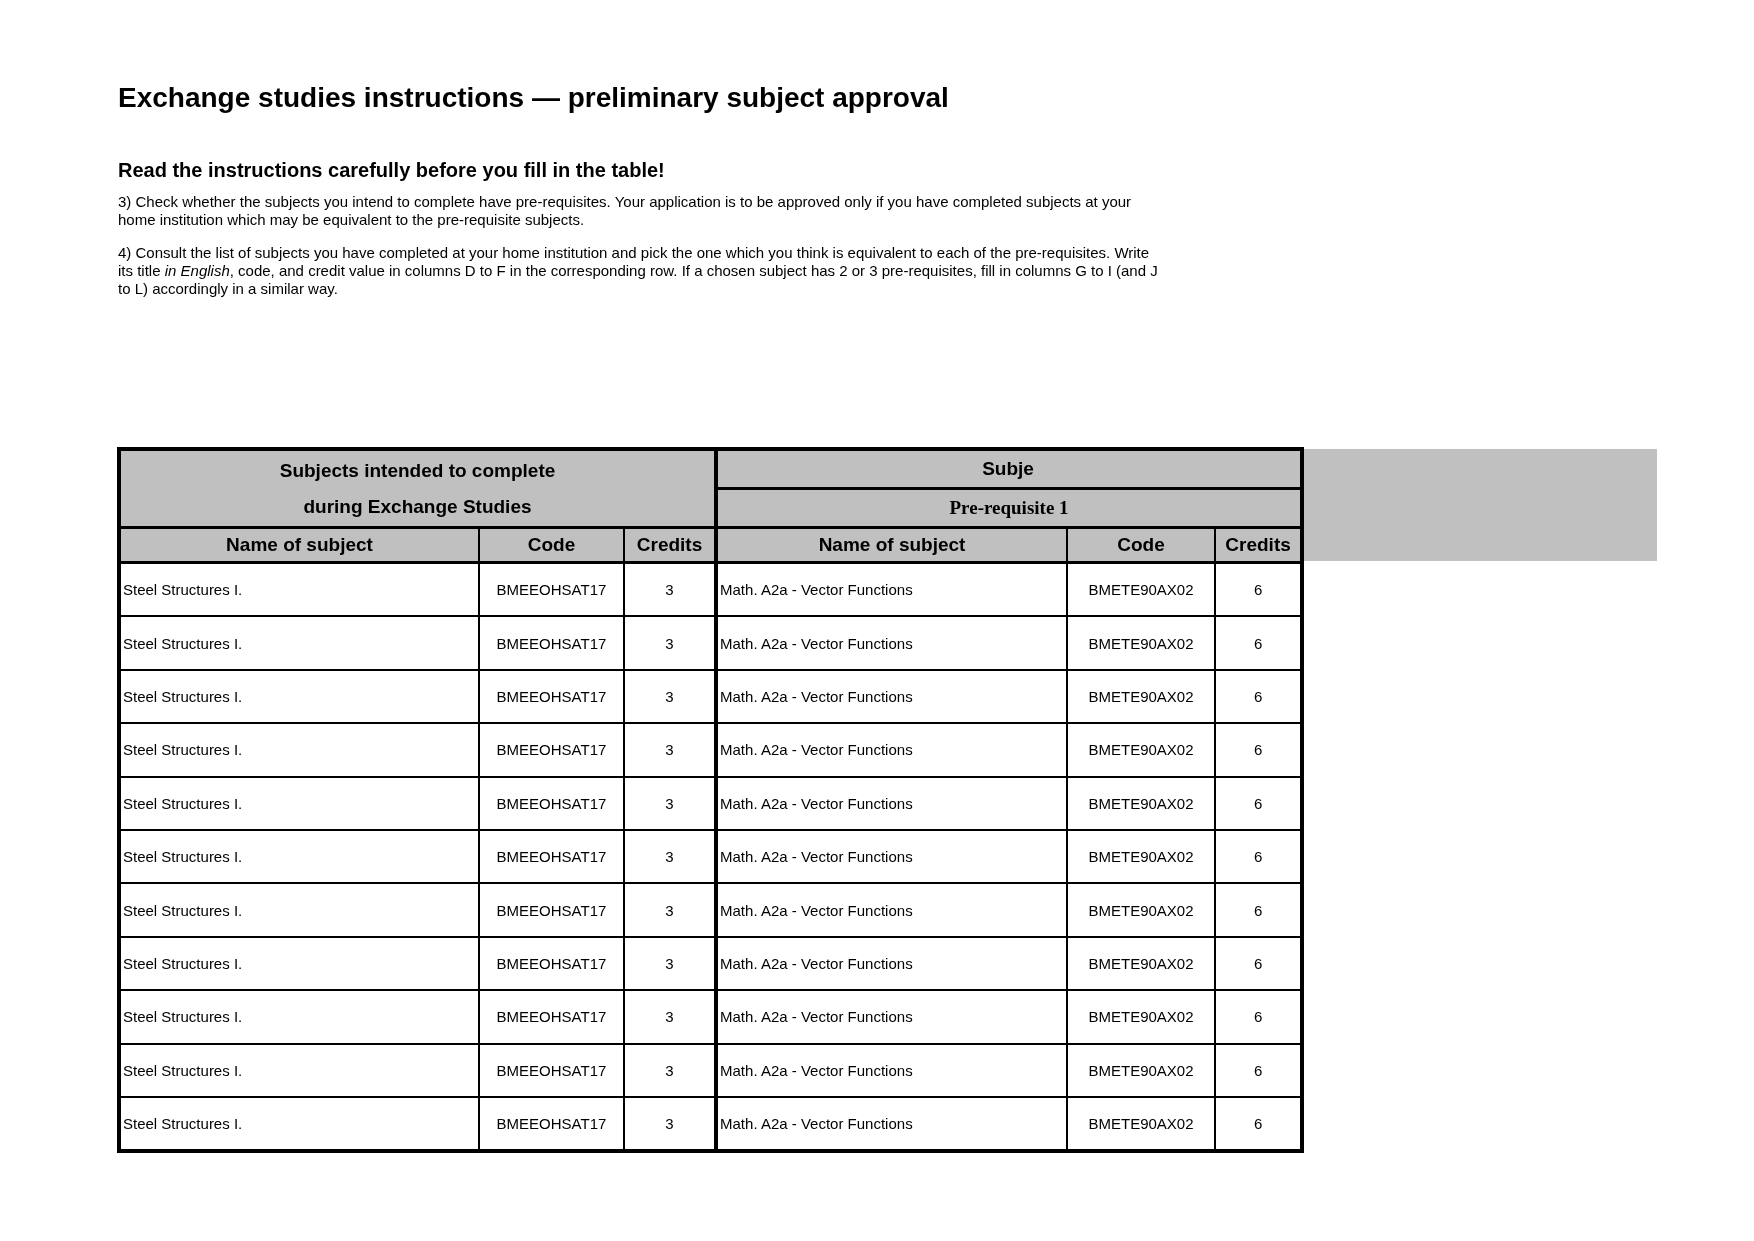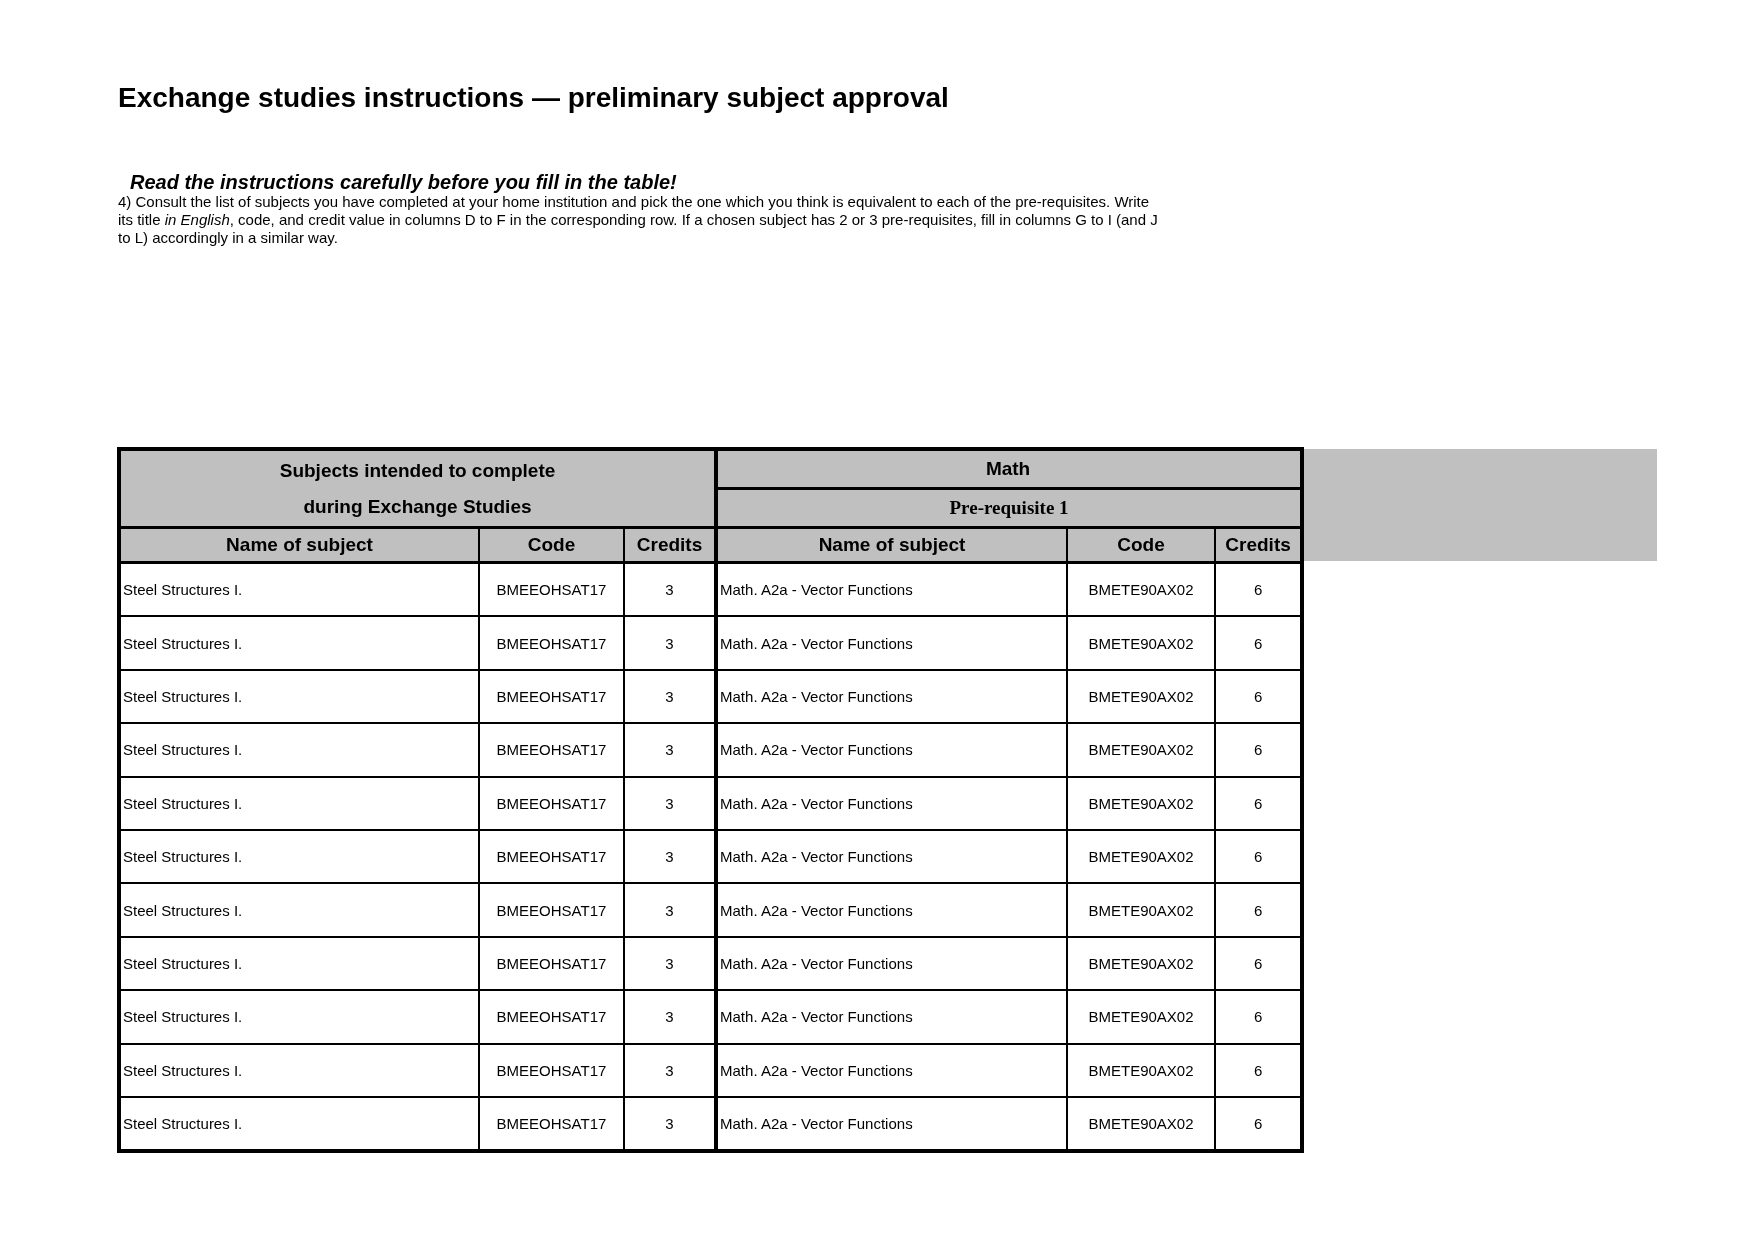--- a/index.html
+++ b/index.html
@@ -22,26 +22,25 @@
     margin: 0;
     font-size: 28px;
     font-weight: bold;
     line-height: 1.1;
     white-space: nowrap;
   }
   .instructions-heading {
     position: absolute;
     left: 118px;
     top: 159px;
-    margin: 12px;
+    margin: 0;
     font-size: 20px;
     font-weight: bold;
     line-height: 1.1;
     white-space: nowrap;
-    font-style: italic;
   }
   .instructions {
     position: absolute;
     left: 118px;
     top: 193px;
     width: 1048px;
   }
   .instructions p {
     margin: 0 0 15px 0;
     font-size: 15px;
@@ -113,41 +112,42 @@
   td.c-code, td.c-cred { text-align: center; }
 </style>
 </head>
 <body style="background: rgb(255, 255, 255); color: rgb(0, 0, 0);">
 
 <h1 class="page-title">Exchange studies instructions — preliminary subject approval</h1>
 
 <h2 class="instructions-heading">Read the instructions carefully before you fill in the table!</h2>
 
 <div class="instructions">
+  <p>3) Check whether the subjects you intend to complete have pre-requisites. Your application is to be approved only if you have completed subjects at your home institution which may be equivalent to the pre-requisite subjects.</p>
   <p><span>4) Consult the list of subjects you have completed at your home institution and pick the one which you think is equivalent to each of the pre-requisites. Write its title </span><em>in English</em><span>, code, and credit value in columns D to F in the corresponding row. If a chosen subject has 2 or 3 pre-requisites, fill in columns G to I (and J to L) accordingly in a similar way.</span></p>
 </div>
 
 <div class="header-overflow"></div>
 
 <table class="subjects-table">
   <colgroup>
     <col style="width:360px">
     <col style="width:145px">
     <col style="width:92px">
     <col style="width:351px">
     <col style="width:148px">
     <col style="width:87px">
   </colgroup>
   <thead>
     <tr class="row-group-top">
       <th class="group-left" colspan="3" rowspan="2">
         <div>Subjects intended to complete</div>
         <div>during Exchange Studies</div>
       </th>
-      <th class="group-right sec-start" colspan="3">Math</th>
+      <th class="group-right sec-start" colspan="3">Subje</th>
     </tr>
     <tr class="row-group-bottom">
       <th class="sec-start" colspan="3">Pre-requisite 1</th>
     </tr>
     <tr class="row-colheads">
       <th>Name of subject</th>
       <th>Code</th>
       <th>Credits</th>
       <th class="sec-start">Name of subject</th>
       <th>Code</th>

